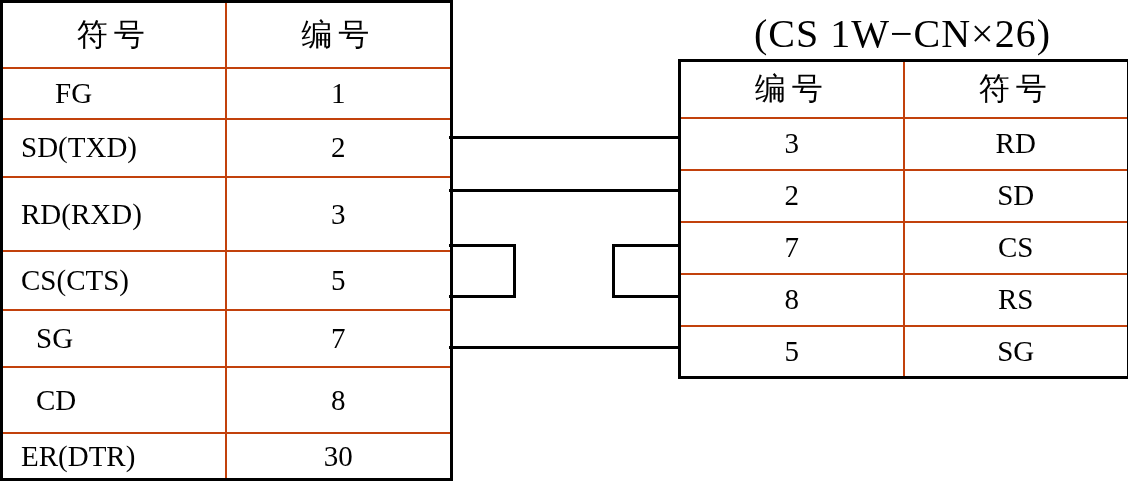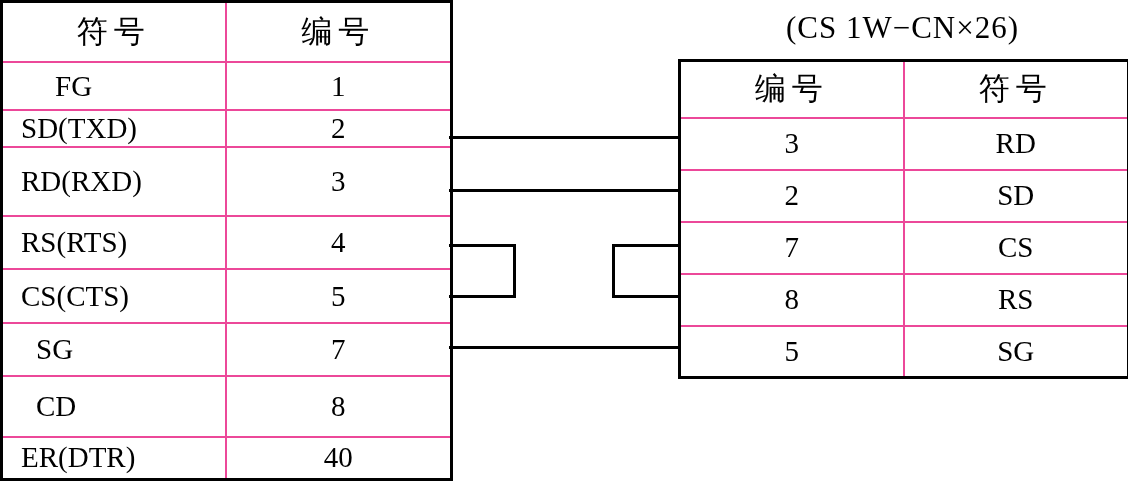--- a/index.html
+++ b/index.html
@@ -12,38 +12,38 @@
     font-family: "Liberation Serif", "DejaVu Serif", serif;
     overflow: hidden;
   }
   table.tbl {
     position: absolute;
     border-collapse: collapse;
     table-layout: fixed;
     border: 3px solid #000;
   }
   table.tbl td {
-    border: 2px solid #ec4899;
+    border: 2px solid #c2410c;
     padding: 0;
     font-size: 29px;
     text-align: center;
     vertical-align: middle;
     overflow: hidden;
   }
   table.left-tbl  { left: 0px;   top: 0px;  width: 450px; height: 481px; }
   table.right-tbl { left: 678px; top: 59px; width: 449px; height: 317px; }
   tr.hdr td { font-size: 31px; letter-spacing: 6px; }
   .left-tbl td.sym { text-align: left; padding-left: 18px; }
   .left-tbl td.sym.ind-lg { padding-left: 52px; }
   .left-tbl td.sym.ind-sm { padding-left: 33px; }
   .connector-title {
     position: absolute;
     left: 678px; top: 10px; width: 449px;
     text-align: center;
-    font-size: 31px;
+    font-size: 40px;
     letter-spacing: 1px;
     white-space: nowrap;
   }
   .wire { position: absolute; background: #000000; }
   .w-sd-rd   { left: 449px; top: 136px; width: 229px; height: 3px; }
   .w-rd-sd   { left: 449px; top: 189px; width: 229px; height: 3px; }
   .w-sg-sg   { left: 449px; top: 346px; width: 229px; height: 3px; }
   .jl-top    { left: 449px; top: 244px; width: 67px;  height: 3px; }
   .jl-bot    { left: 449px; top: 295px; width: 67px;  height: 3px; }
   .jl-vert   { left: 513px; top: 244px; width: 3px;   height: 54px; }
@@ -63,47 +63,43 @@
       </colgroup>
     <tbody>
         <tr class="hdr" style="height:60px">
       <td>符号</td>
       <td>编号</td>
     </tr>
     <tr style="height:47px">
       <td class="sym ind-lg">FG</td>
       <td class="num">1</td>
     </tr>
-    <tr style="height:36px">
+    <tr style="height:52px">
       <td class="sym">SD(TXD)</td>
       <td class="num">2</td>
     </tr>
     <tr style="height:68px">
       <td class="sym">RD(RXD)</td>
       <td class="num">3</td>
-    </tr>
-    <tr style="height:53px">
-      <td class="sym">RS(RTS)</td>
-      <td class="num">4</td>
     </tr>
     <tr style="height:53px">
       <td class="sym">CS(CTS)</td>
       <td class="num">5</td>
     </tr>
     <tr style="height:52px">
       <td class="sym ind-sm">SG</td>
       <td class="num">7</td>
     </tr>
     <tr style="height:60px">
       <td class="sym ind-sm">CD</td>
       <td class="num">8</td>
     </tr>
     <tr style="height:42px">
       <td class="sym">ER(DTR)</td>
-      <td class="num">40</td>
+      <td class="num">30</td>
     </tr>
   </tbody>
     </table>
 
   <div class="connector-title">(CS 1W−CN×26)</div>
 
   <table class="tbl right-tbl">
     <colgroup>
         <col style="width:224px">
         <col style="width:225px">

